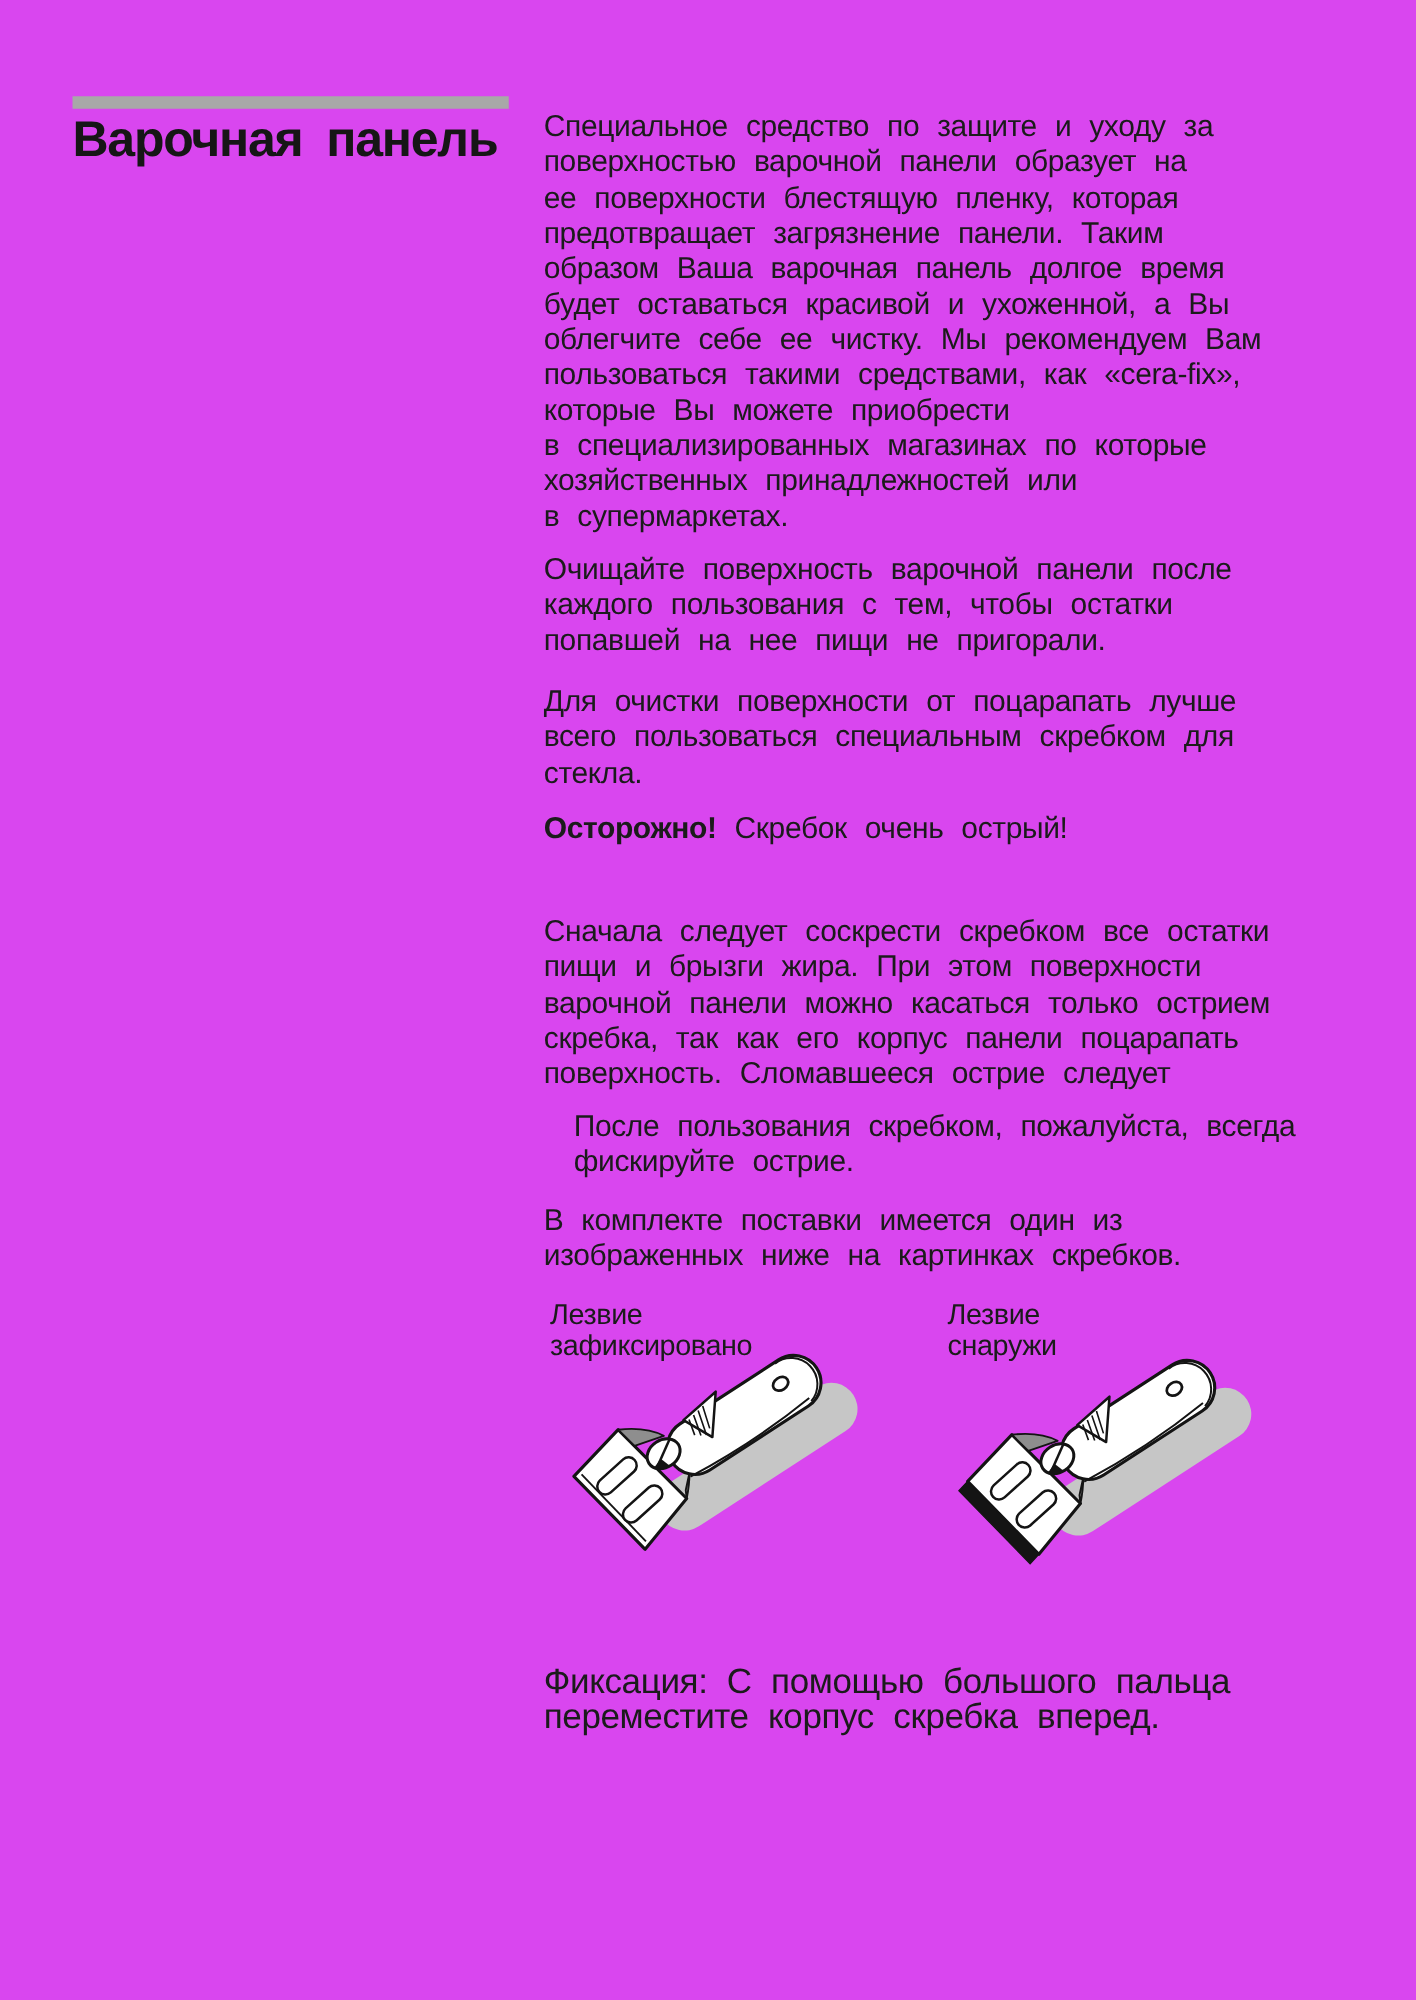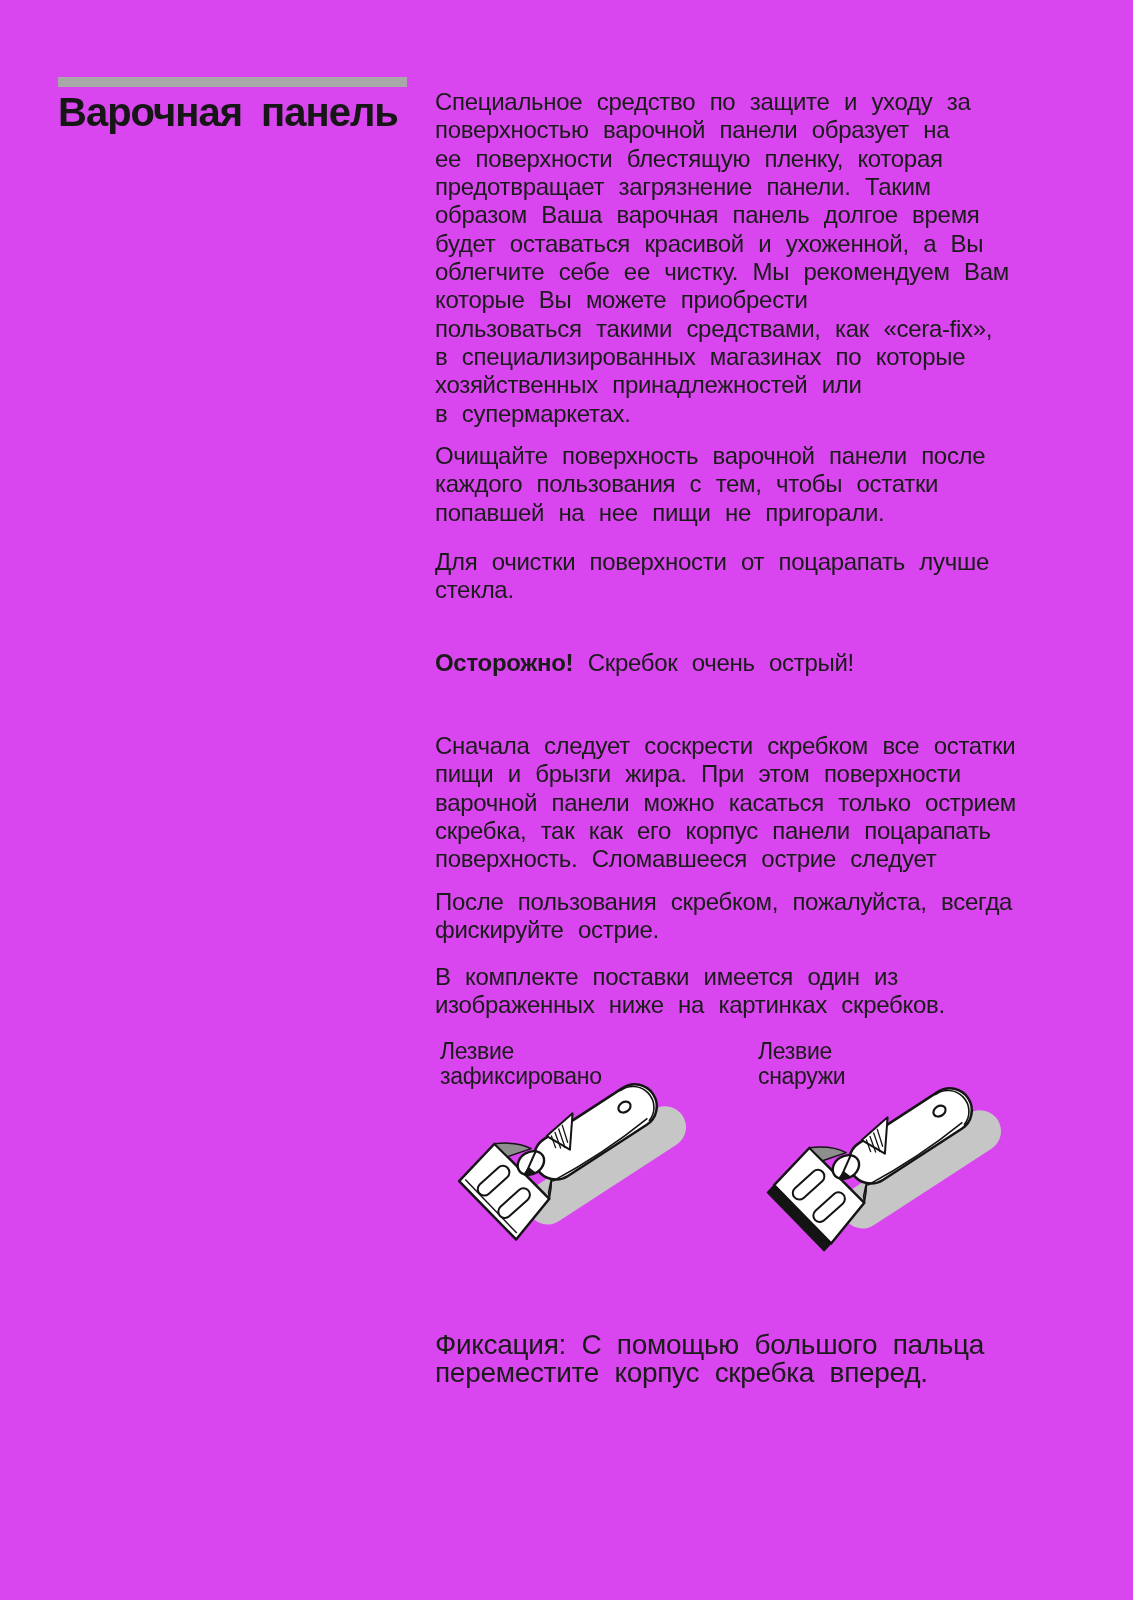--- a/index.html
+++ b/index.html
@@ -15,21 +15,21 @@
   }
   .rule{position:absolute;left:58px;top:77px;width:349px;height:10px;background:var(--rule-gray);}
   h1.title{
     position:absolute;left:58px;top:90px;margin:0;
     font-size:40px;font-weight:bold;letter-spacing:-1px;word-spacing:9px;line-height:44px;color:#161616;
   }
   .para{position:absolute;left:435px;width:600px;font-size:24px;line-height:28.35px;
         letter-spacing:-0.3px;word-spacing:8px;color:var(--text);}
   .para b{letter-spacing:-0.3px;}
   .p1{top:88px;}  .p2{top:442px;} .p3{top:548px;} .p4{top:649px;}
-  .p5{top:732px;} .p6{top:888px;} .p7{top:963px;}
+  .p5{top:732px;} .p6{top:888px;margin-left:24px;} .p7{top:963px;}
   .fig-label{position:absolute;font-size:23px;line-height:25px;letter-spacing:-0.3px;color:var(--text);}
   .fig-label.left{left:440px;top:1039px;}
   .fig-label.right{left:758px;top:1039px;}
   .figure{position:absolute;}
   .figure.left{left:446px;top:1056px;}
   .figure.right{left:761px;top:1060px;}
   .caption{position:absolute;left:435px;top:1331px;width:600px;font-size:28px;line-height:28.35px;
            letter-spacing:-0.3px;word-spacing:8px;}
   .pagenum{position:absolute;left:58px;top:1608px;font-size:33px;line-height:36px;color:#222;margin-top:16px;}
   svg .ln{stroke:#141414;fill:none;}
@@ -44,33 +44,34 @@
   <h1 class="title">Варочная панель</h1>
 
   <div class="para p1">
       <div>Специальное средство по защите и уходу за</div>
       <div>поверхностью варочной панели образует на</div>
       <div>ее поверхности блестящую пленку, которая</div>
       <div>предотвращает загрязнение панели. Таким</div>
       <div>образом Ваша варочная панель долгое время</div>
       <div>будет оставаться красивой и ухоженной, а Вы</div>
       <div>облегчите себе ее чистку. Мы рекомендуем Вам</div>
+      <div>пользоваться такими средствами, как «cera-fix»,</div>
       <div>которые Вы можете приобрести</div>
-      <div>пользоваться такими средствами, как «cera-fix»,</div>
       <div>в специализированных магазинах по которые</div>
       <div>хозяйственных принадлежностей или</div>
       <div>в супермаркетах.</div>
     </div>
   <div class="para p2">
       <div>Очищайте поверхность варочной панели после</div>
       <div>каждого пользования с тем, чтобы остатки</div>
       <div>попавшей на нее пищи не пригорали.</div>
     </div>
   <div class="para p3">
       <div>Для очистки поверхности от поцарапать лучше</div>
+      <div>всего пользоваться специальным скребком для</div>
       <div>стекла.</div>
     </div>
   <div class="para p4">
       <div><b>Осторожно! </b>Скребок очень острый!</div>
     </div>
   <div class="para p5">
       <div>Сначала следует соскрести скребком все остатки</div>
       <div>пищи и брызги жира. При этом поверхности</div>
       <div>варочной панели можно касаться только острием</div>
       <div>скребка, так как его корпус панели поцарапать</div>

